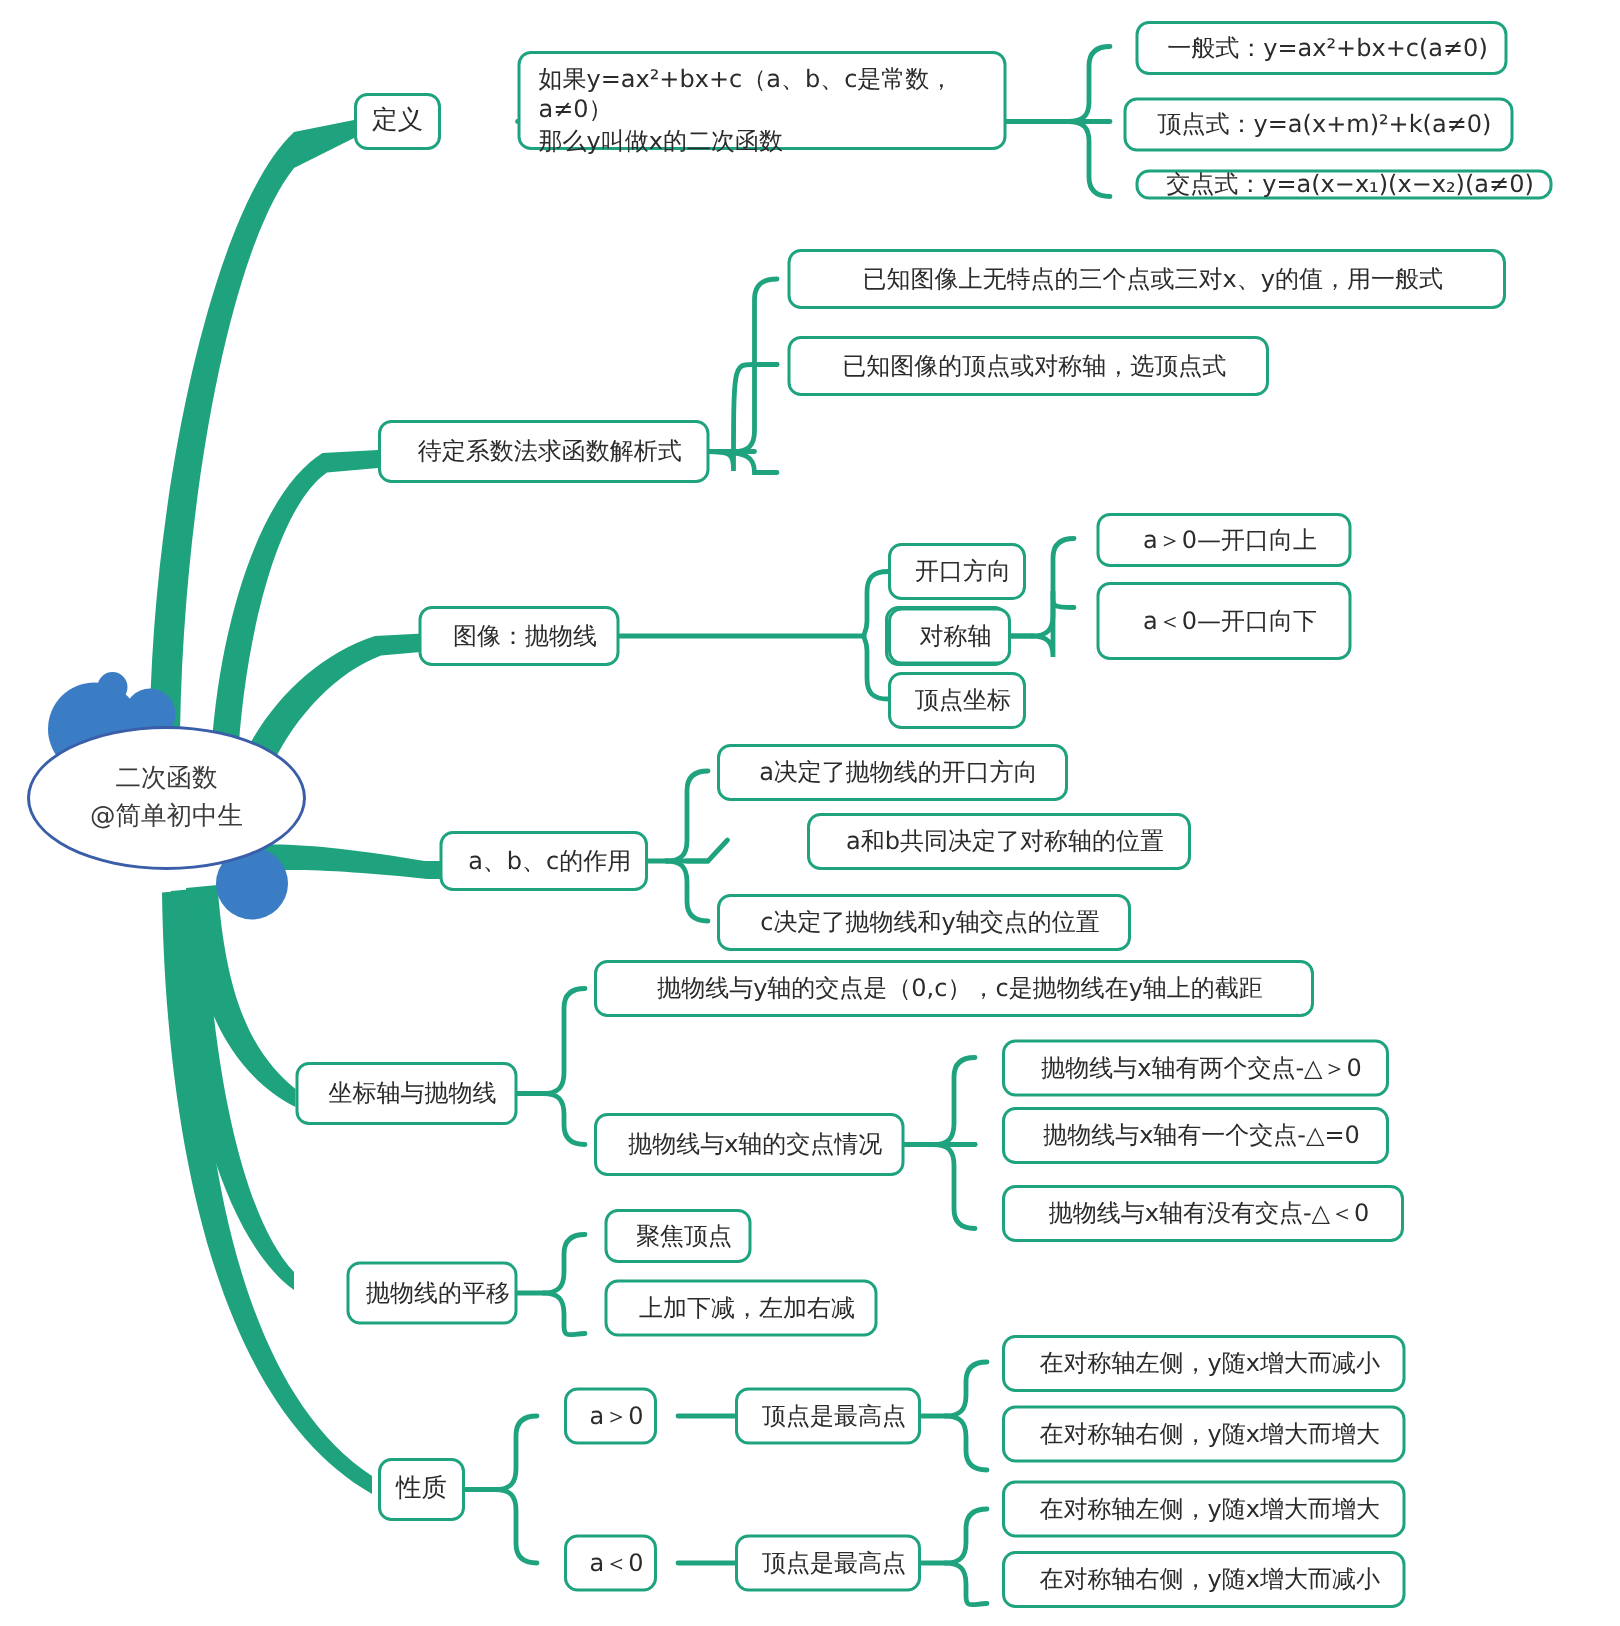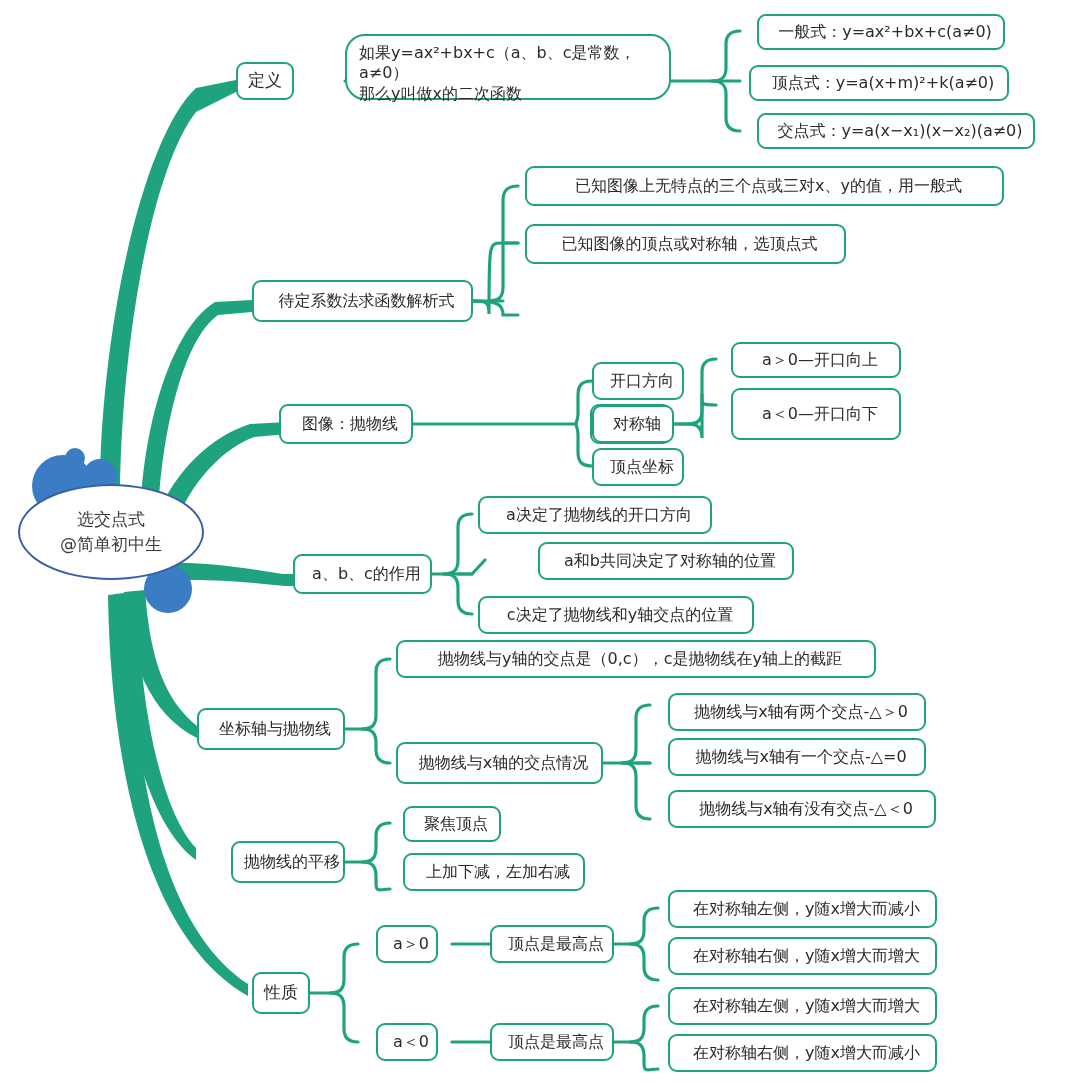--- a/index.html
+++ b/index.html
@@ -70,32 +70,32 @@
       <path d="M630,1042 C640,1042 644,1046 644,1056 L644,1064 C644,1073 649,1069 658,1069"></path>
     </g>
   </svg>
 
   <div class="dot" style="left:32px;top:455px;width:62px;height:62px;"></div>
   <div class="dot" style="left:65px;top:448px;width:20px;height:20px;"></div>
   <div class="dot" style="left:83px;top:459px;width:34px;height:34px;"></div>
   <div class="dot" style="left:144px;top:565px;width:48px;height:48px;"></div>
 
   <div class="root" style="left:18px;top:484px;width:182px;height:92px;">
-    <span>选交点式</span>
+    <span>二次函数</span>
     <span>@简单初中生</span>
   </div>
 
   <div class="node n-lg" style="left:236px;top:62px;width:58px;height:38px;">定义</div>
-  <div class="node n-md multiline" style="left:345px;top:34px;width:326px;height:66px;border-radius:20px;">
+  <div class="node n-md multiline" style="left:345px;top:34px;width:326px;height:66px;">
     <span>如果y=ax²+bx+c（a、b、c是常数，a≠0）</span><br>
     <span>那么y叫做x的二次函数</span>
   </div>
   <div class="node n-md" style="left:757px;top:14px;width:248px;height:36px;">一般式：y=ax²+bx+c(a≠0)</div>
   <div class="node n-md" style="left:749px;top:65px;width:260px;height:36px;">顶点式：y=a(x+m)²+k(a≠0)</div>
-  <div class="node n-md" style="left:757px;top:113px;width:278px;height:36px;">交点式：y=a(x−x₁)(x−x₂)(a≠0)</div>
+  <div class="node n-md" style="left:757px;top:113px;width:278px;height:20px;">交点式：y=a(x−x₁)(x−x₂)(a≠0)</div>
 
   <div class="node n-md" style="left:252px;top:280px;width:221px;height:42px;">待定系数法求函数解析式</div>
   <div class="node n-md" style="left:525px;top:166px;width:479px;height:40px;">已知图像上无特点的三个点或三对x、y的值，用一般式</div>
   <div class="node n-md" style="left:525px;top:224px;width:321px;height:40px;">已知图像的顶点或对称轴，选顶点式</div>
 
   <div class="node n-md" style="left:279px;top:404px;width:134px;height:40px;">图像：抛物线</div>
   <div class="node n-md" style="left:590px;top:404px;width:82px;height:40px;">三要素</div>
   <div class="node n-md" style="left:592px;top:362px;width:92px;height:38px;">开口方向</div>
   <div class="node n-md" style="left:592px;top:405px;width:82px;height:38px;">对称轴</div>
   <div class="node n-md" style="left:592px;top:448px;width:92px;height:38px;">顶点坐标</div>

